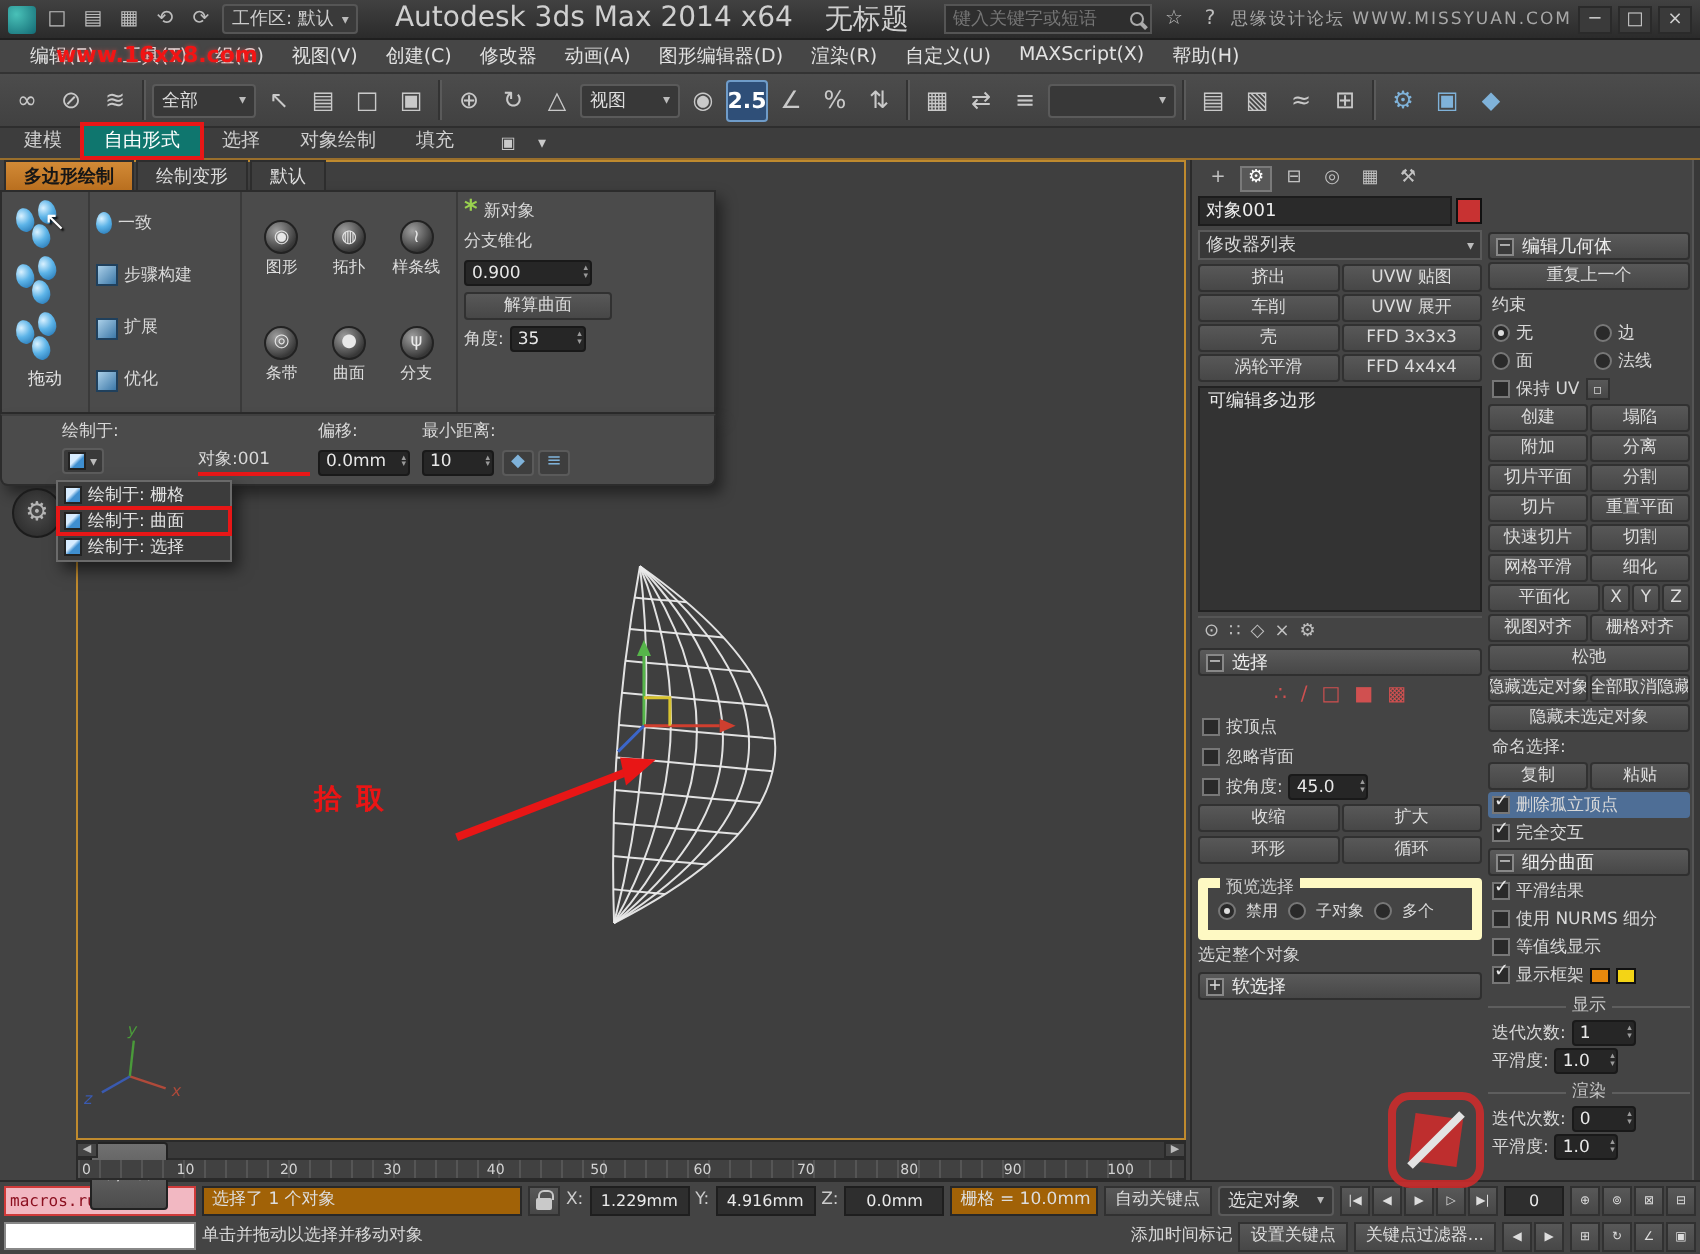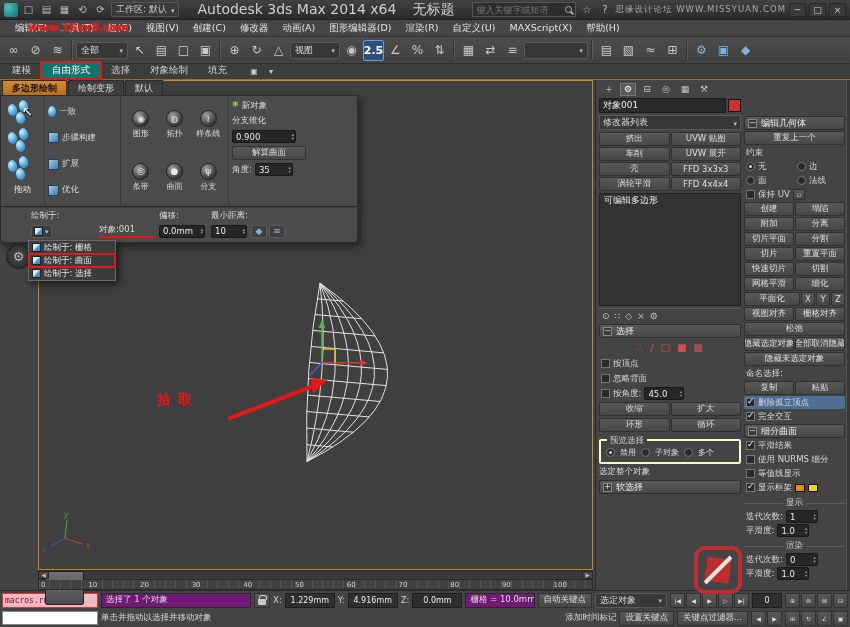--- a/index.html
+++ b/index.html
@@ -100,42 +100,42 @@
 .pm{width:9px;height:9px;border:1px solid #888;background:#3a3a3a;display:flex;align-items:center;justify-content:center;font-size:8px;line-height:1;color:#ddd;flex:none;}
 .pm-minus::after{content:"−";}.pm-plus::after{content:"+";}
 .subobj{display:flex;gap:7px;justify-content:center;padding:2px 0;}
 .so{color:#d05050;font-size:10px;}
 .srow{display:flex;align-items:center;gap:3px;min-height:13px;font-size:8.5px;padding-left:2px;white-space:nowrap;}
 .cb{width:9px;height:9px;background:#2a2a2a;border:1px solid #777;position:relative;flex:none;}
 .cb.on::after{content:"✓";position:absolute;left:0;top:-3px;font-size:9px;color:#ececec;}
 .rd{width:9px;height:9px;border-radius:50%;background:#2a2a2a;border:1px solid #777;position:relative;flex:none;}
 .rd.on::after{content:"";position:absolute;left:2px;top:2px;width:3px;height:3px;border-radius:50%;background:#ddd;}
 .pair{display:grid;grid-template-columns:1fr 1fr;gap:1px;}
-.groupbox{border:2px solid #fef9c3;border-radius:2px;padding:5px 3px 3px;margin-top:5px;position:relative;}
+.groupbox{border:5px solid #fef9c3;border-radius:2px;padding:5px 3px 3px;margin-top:5px;position:relative;}
 .gtitle{position:absolute;top:-6px;left:6px;background:#444;padding:0 3px;font-size:8.5px;color:#ccc;}
 .divlbl{display:flex;align-items:center;gap:3px;font-size:8.5px;color:#c8c8c8;margin-top:2px;}
 .divlbl::before,.divlbl::after{content:"";flex:1;height:1px;background:#5e5e5e;}
 .hl{background:#4e6e96;border-radius:2px;}
 .mini{width:12px;height:11px;background:linear-gradient(#585858,#474747);border:1px solid #313131;display:flex;align-items:center;justify-content:center;font-size:7px;color:#ccc;flex:none;}
 .csw{width:10px;height:8px;border:1px solid #111;flex:none;}
 .sw-orange{background:#e8890c;}.sw-yellow{background:#f3d416;}
 .statusline{font-size:8.5px;color:#d8d8d8;text-align:left;padding-right:6px;}
 
 .timeline{position:absolute;left:38px;top:490px;width:555px;height:20px;}
 .tl-track{height:10px;background:#3a3a3a;border:1px solid #2a2a2a;position:relative;}
 .tl-handle{position:absolute;left:6px;top:0;height:8px;background:linear-gradient(#707070,#4c4c4c);border:1px solid #222;border-radius:2px;font-size:7px;display:flex;align-items:center;padding:16px 6px;color:#eee;white-space:nowrap;}
 .tl-arrow{position:absolute;top:0;width:11px;height:8px;font-size:5.5px;display:flex;align-items:center;justify-content:center;color:#bbb;background:#454545;border:1px solid #2a2a2a;}
 .tl-ruler{height:10px;background:#414141;border:1px solid #2a2a2a;border-top:none;position:relative;background-image:repeating-linear-gradient(90deg,#555 0 1px,transparent 1px 10.5px);}
 .tl-nums{position:absolute;left:2px;top:0;width:526px;height:100%;display:flex;justify-content:space-between;align-items:center;font-size:7px;color:#d2d2d2;}
 
 .statusbar{height:37px;background:#444;border-top:1px solid #2a2a2a;display:flex;flex-direction:column;}
 .srow1,.srow2{height:18px;display:flex;align-items:center;gap:3px;padding:1px 2px;}
 .listener-pink{width:96px;height:15px;background:#f2b8c2;border:1.5px solid #d03a3a;color:#8c1020;font-size:8px;display:flex;align-items:center;padding:0 2px;font-family:"DejaVu Sans Mono","Liberation Mono",monospace;white-space:nowrap;overflow:hidden;flex:none;}
 .listener-white{width:96px;height:14px;background:#fff;border:1px solid #888;flex:none;}
-.sfield{height:15px;background:#701a75;border:1px solid #282828;display:flex;align-items:center;padding:0 4px;font-size:8.5px;color:#ddd;white-space:nowrap;overflow:hidden;}
+.sfield{height:15px;background:#a16207;border:1px solid #282828;display:flex;align-items:center;padding:0 4px;font-size:8.5px;color:#ddd;white-space:nowrap;overflow:hidden;}
 .coordfield{width:50px;height:15px;background:#2e2e2e;border:1px solid #1e1e1e;display:flex;align-items:center;justify-content:center;font-size:8px;color:#eaeaea;flex:none;}
 .lab{font-size:8.5px;color:#ccc;flex:none;}
 .akey{height:15px;padding:0 5px;background:linear-gradient(#585858,#474747);border:1px solid #313131;font-size:8.5px;display:flex;align-items:center;color:#ddd;white-space:nowrap;flex:none;}
 .pbtn{width:15px;height:15px;background:linear-gradient(#585858,#474747);border:1px solid #313131;display:flex;align-items:center;justify-content:center;font-size:6px;color:#ddd;flex:none;}
 .lockbtn{width:16px;height:15px;background:linear-gradient(#585858,#474747);border:1px solid #313131;display:flex;align-items:center;justify-content:center;flex:none;}
 .lock{width:8px;height:6px;background:#c9c9c9;border-radius:1px;position:relative;margin-top:3px;}
 .lock::before{content:"";position:absolute;top:-4px;left:1px;width:6px;height:4px;border:1.5px solid #c9c9c9;border-bottom:none;border-radius:3px 3px 0 0;}
 .hinttext{font-size:8.5px;color:#d8d8d8;white-space:nowrap;}
 
 .mylogo{position:absolute;left:692px;top:544px;z-index:50;opacity:.85;}
@@ -737,21 +737,21 @@
           <span class="lock"></span>
         </div>
       <span class="lab">X:</span>
       <div class="coordfield">1.229mm</div>
       <span class="lab">Y:</span>
       <div class="coordfield">4.916mm</div>
       <span class="lab">Z:</span>
       <div class="coordfield">0.0mm</div>
       <div class="sfield" style="width:80px">栅格 = 10.0mm</div>
       <div class="akey">自动关键点</div>
-      <div class="tdrop" style="width:72px;height:15px">
+      <div class="tdrop" style="width:58px;height:15px">
           <span>选定对象</span>
           <span class="caret"></span>
         </div>
       <span style="display:flex;gap:1px">
           <span class="pbtn">|◀</span>
           <span class="pbtn">◀</span>
           <span class="pbtn">▶</span>
           <span class="pbtn">▷</span>
           <span class="pbtn">▶|</span>
         </span>

